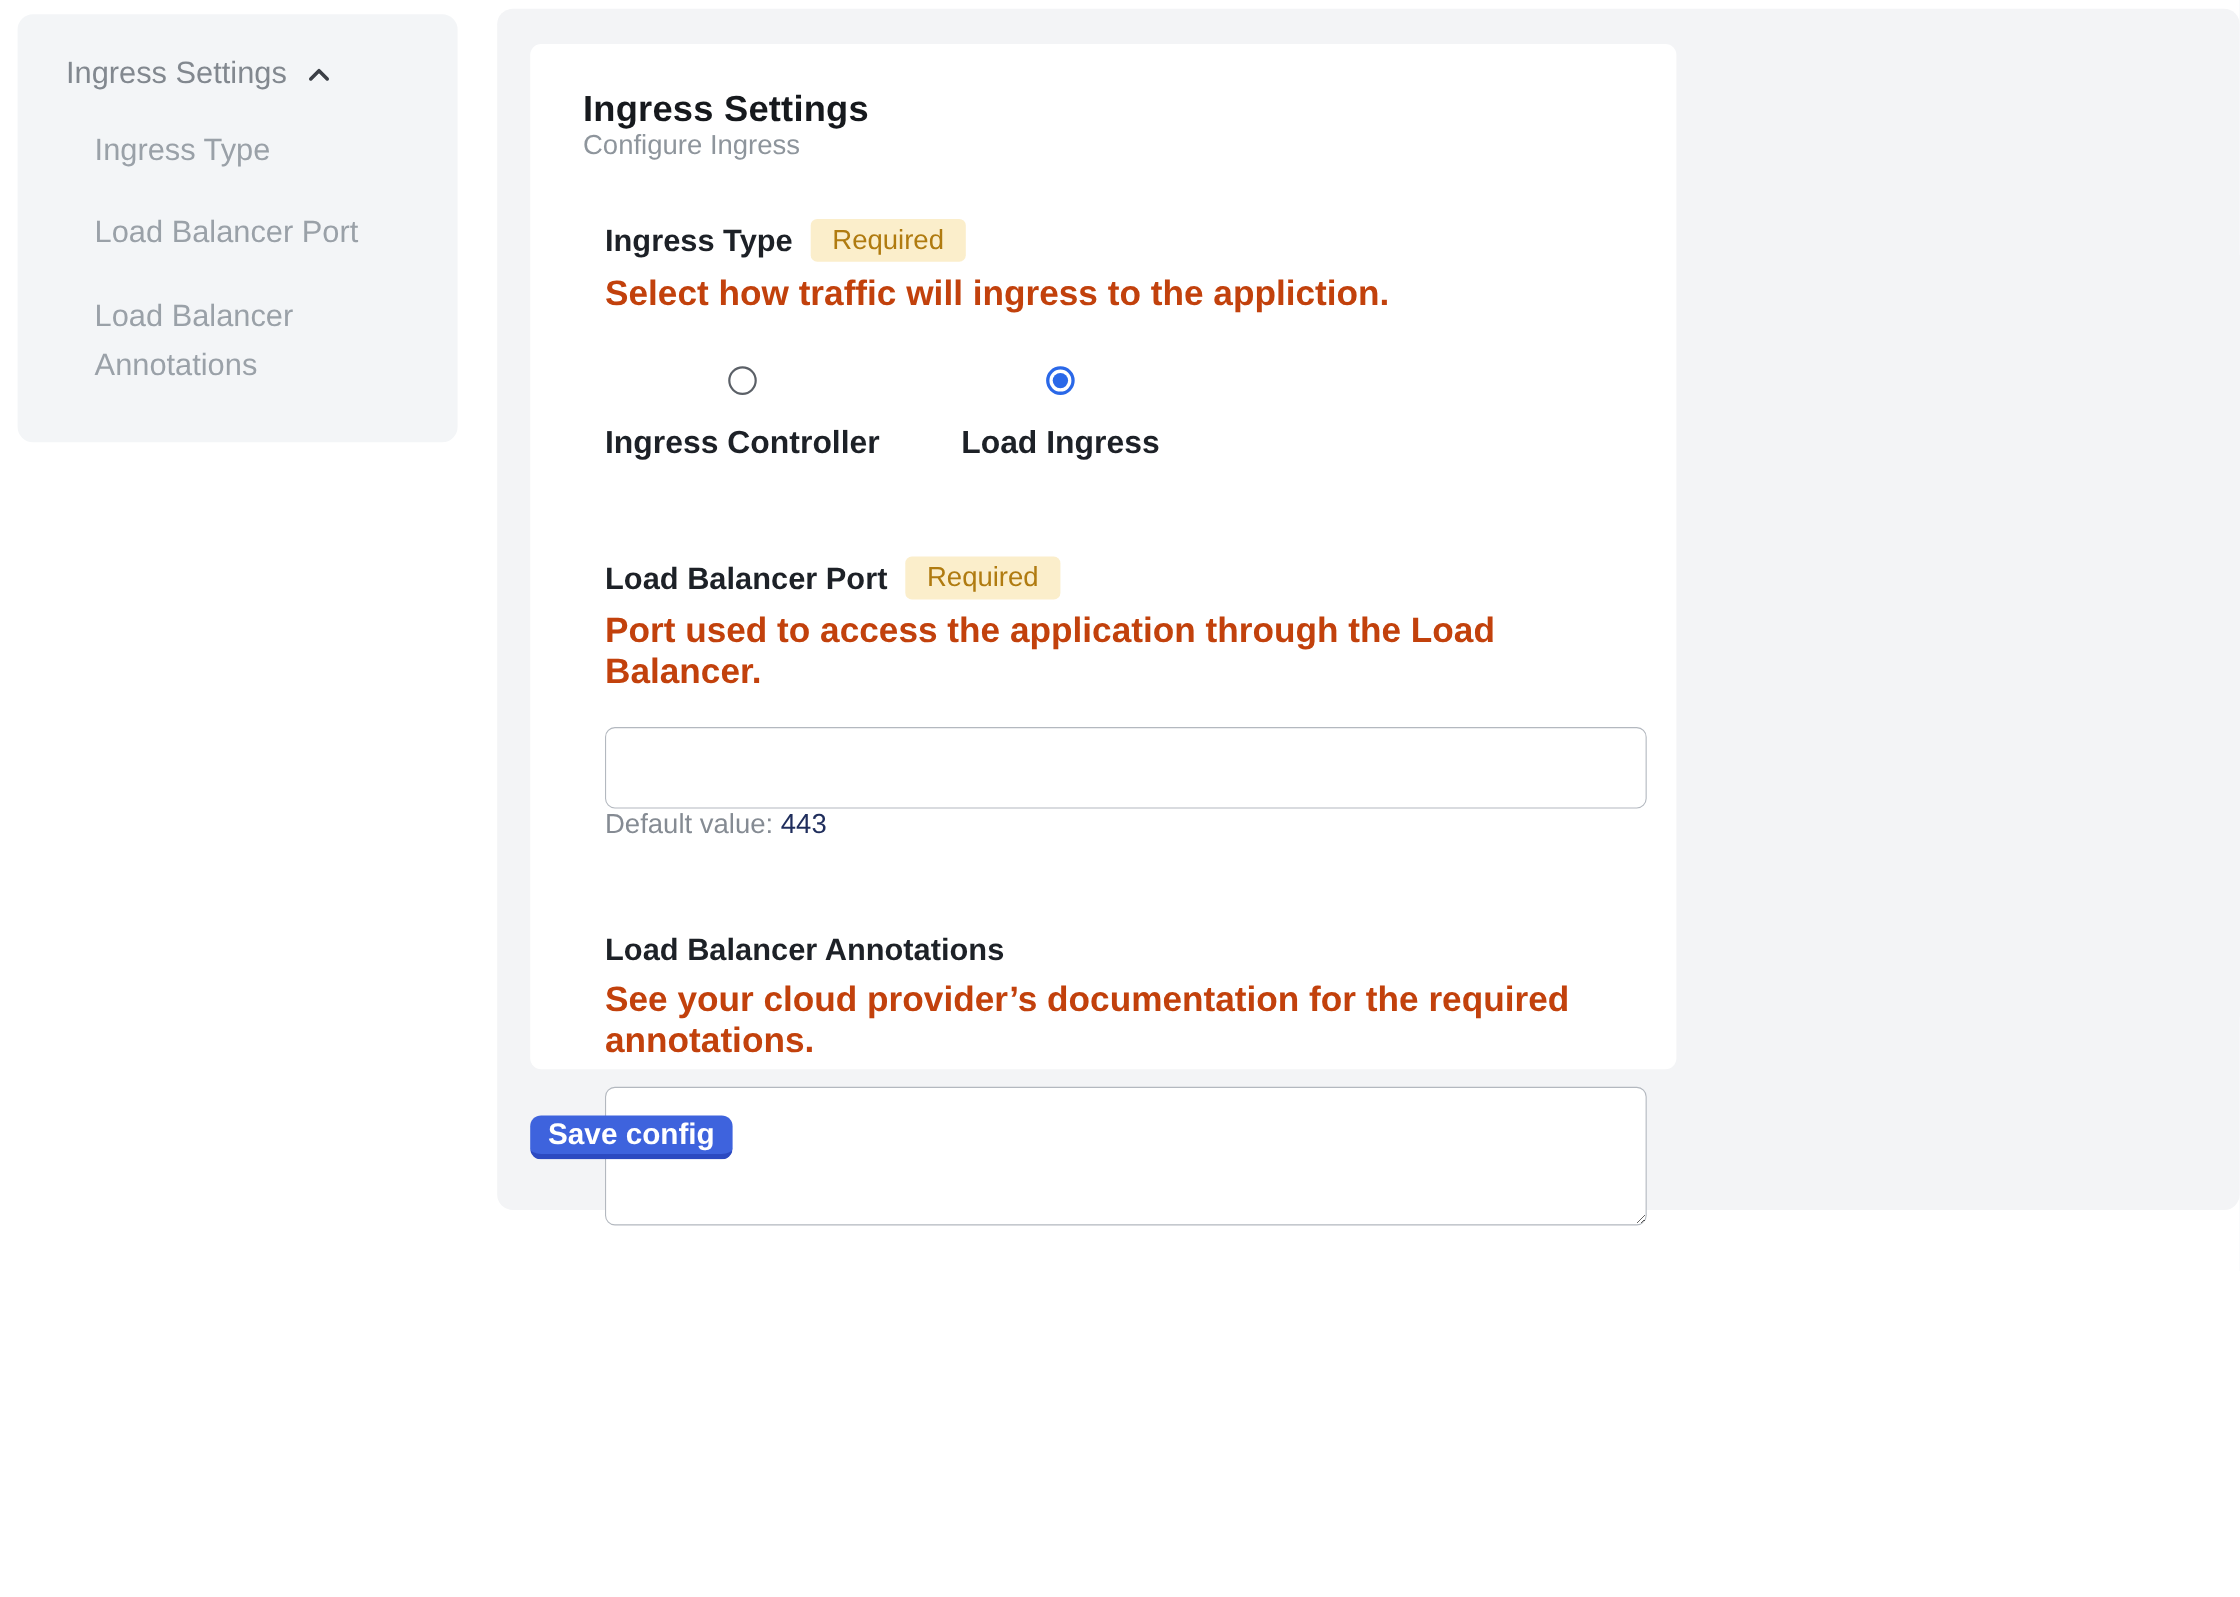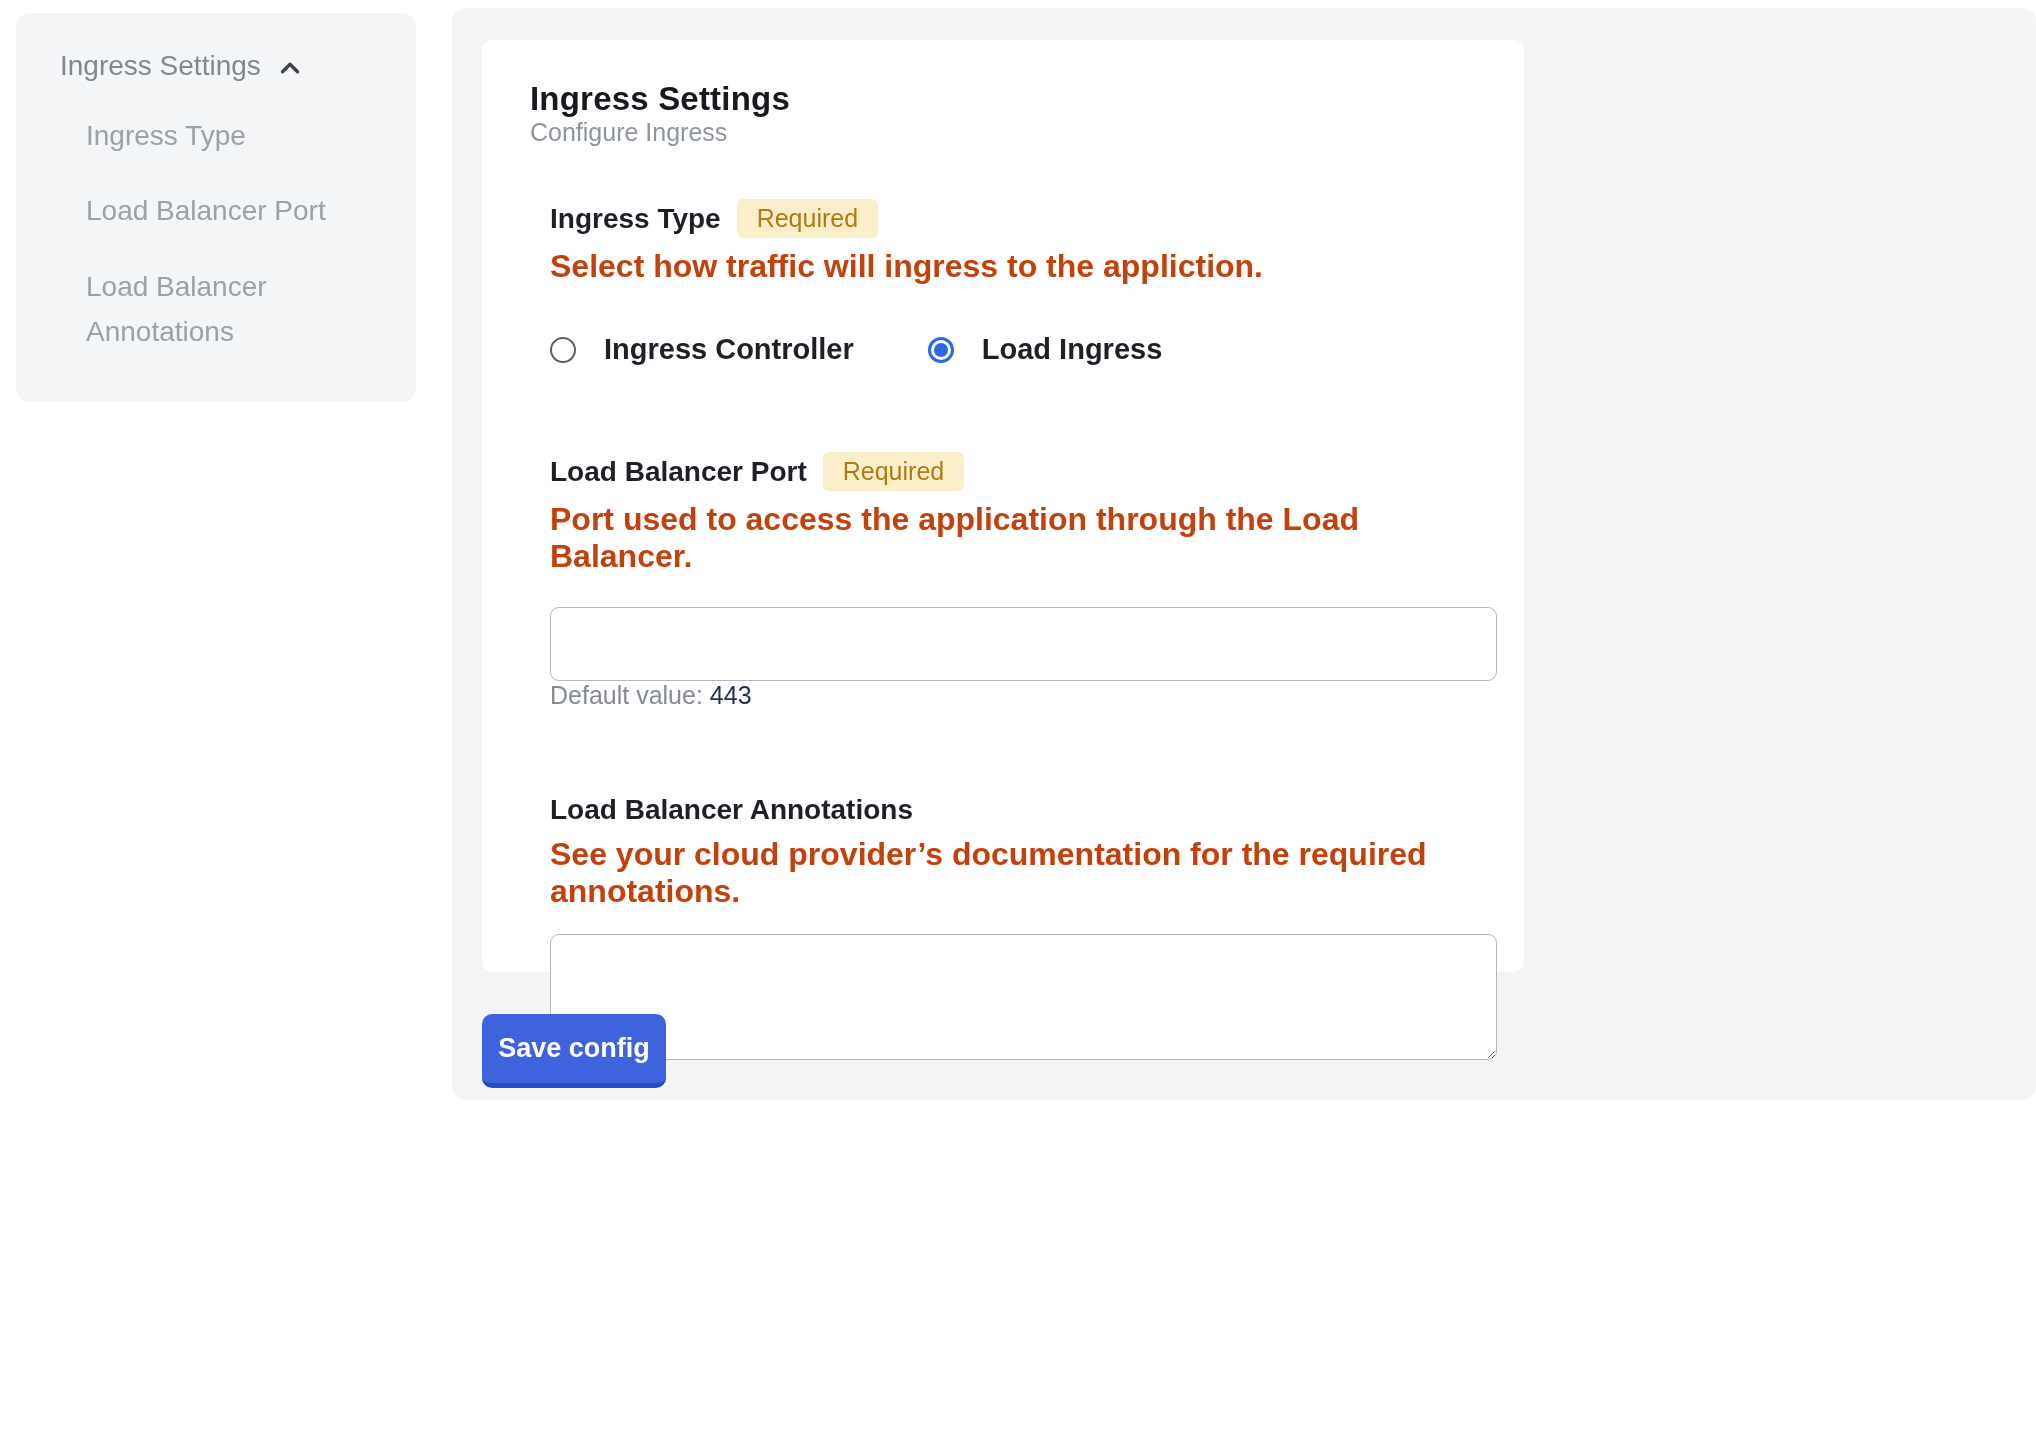--- a/index.html
+++ b/index.html
@@ -115,20 +115,21 @@
     display: flex;
     align-items: center;
     gap: 74px;
     margin-top: 48px;
   }
   .radio-option {
     display: flex;
     align-items: center;
     gap: 28px;
     cursor: pointer;
+    flex-direction: column;
   }
   .radio-circle {
     width: 26px;
     height: 26px;
     border-radius: 50%;
     border: 2.5px solid #5b6067;
     background: #ffffff;
     flex: 0 0 auto;
     position: relative;
   }
@@ -186,21 +187,21 @@
     font-family: "Liberation Sans", "DejaVu Sans", sans-serif;
     display: block;
   }
 
   
   .save-button {
     position: absolute;
     left: 482px;
     top: 1014px;
     width: 184px;
-    height: 74px;
+    height: 40px;
     background: #3e63dd;
     border: none;
     border-bottom: 5px solid #2c4ac1;
     border-radius: 10px;
     color: #ffffff;
     font-size: 27px;
     font-weight: 700;
     font-family: "Liberation Sans", "DejaVu Sans", sans-serif;
     cursor: pointer;
   }

